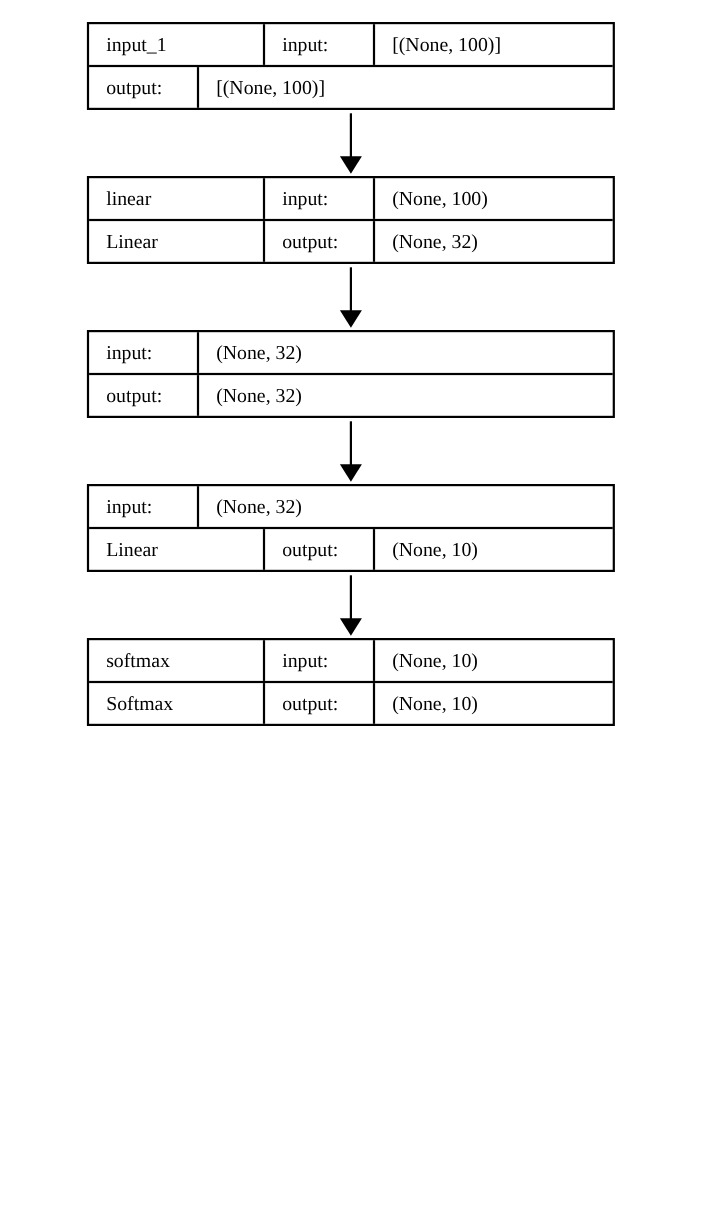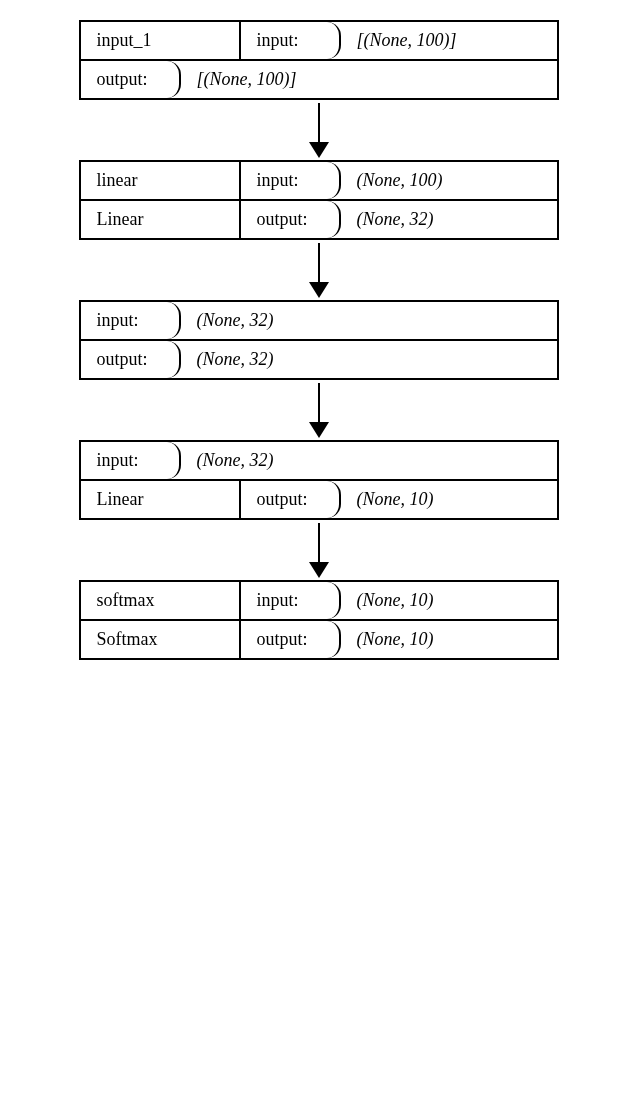--- a/index.html
+++ b/index.html
@@ -51,26 +51,24 @@
     }
 
     .cell-name {
       width: 160px;
       min-width: 160px;
     }
 
     .cell-label {
       width: 100px;
       min-width: 100px;
-      border-radius: 14px;
     }
 
     .cell-value {
       flex: 1;
-      font-style: italic;
     }
 
     .arrow {
       display: flex;
       flex-direction: column;
       align-items: center;
       height: 60px;
       justify-content: center;
     }
 

